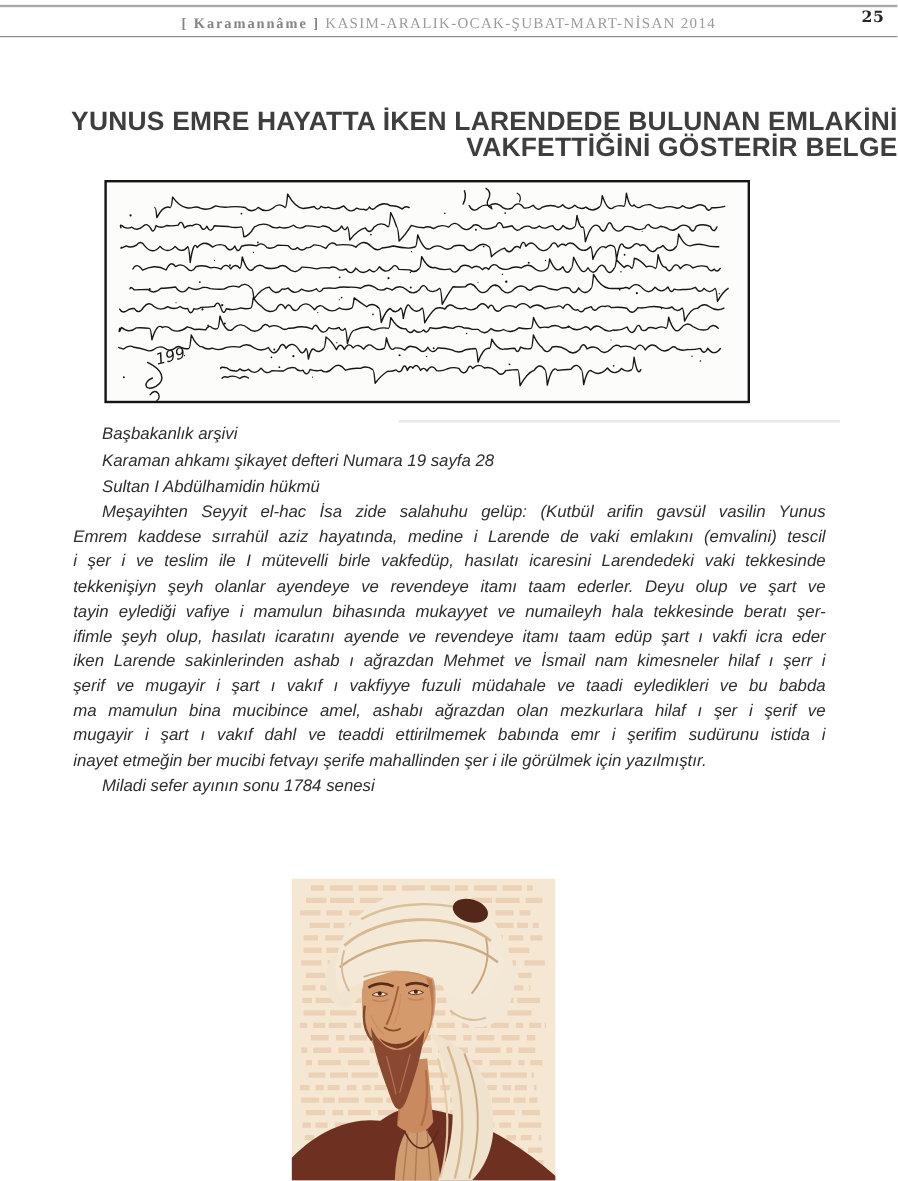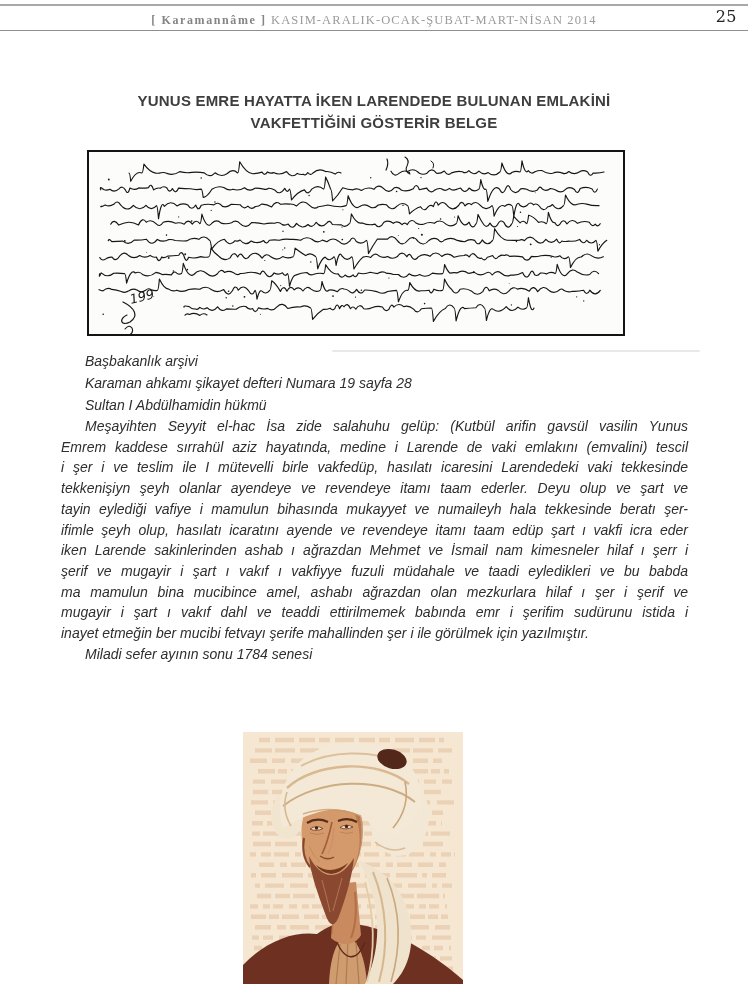--- a/index.html
+++ b/index.html
@@ -7,25 +7,25 @@
   body{width:748px;height:984px;font-family:"Liberation Sans",sans-serif;}
   .page{position:relative;width:748px;height:984px;background:#ffffff;overflow:hidden;}
 
   
   .rule{position:absolute;left:0;width:748px;background:#9a9a9a;}
   .rule-top{top:4px;height:2px;background:#a8a8a8;}
   .rule-bottom{top:30px;height:1px;background:#8f8f8f;}
   .header-band{position:absolute;left:0;top:10px;width:748px;text-align:center;white-space:nowrap;}
   .journal{font-family:"Liberation Serif",serif;font-size:12px;font-weight:700;letter-spacing:1.6px;color:#858585;}
   .issue{font-family:"Liberation Serif",serif;font-size:12.5px;font-weight:400;letter-spacing:1.1px;color:#9b9b9b;}
-  .pagenum{position:absolute;right:11px;top:7px;font-family:"DejaVu Serif",serif;font-size:16px;font-weight:400;color:#242424;letter-spacing:.5px;}
-
-  
-  .title{position:absolute;left:0;top:90px;width:748px;text-align:center;color:#3e3e3e;
-         font-size:15px;font-weight:700;line-height:22px;letter-spacing:.2px;}
+  .pagenum{position:absolute;right:11px;top:7px;font-family:"DejaVu Serif",serif;font-size:13px;font-weight:700;color:#242424;letter-spacing:.5px;}
+
+  
+  .title{position:absolute;left:0;top:90px;width:748px;text-align:right;color:#3e3e3e;
+         font-size:22px;font-weight:700;line-height:22px;letter-spacing:.2px;}
 
   
   .manuscript{position:absolute;left:87px;top:150px;width:534px;height:182px;
               border:2px solid #141414;background:#fcfcfa;margin:0;}
   .manuscript svg{display:block;}
 
   .artifact-line{position:absolute;left:332px;top:350px;width:368px;height:2px;
                  background:rgba(120,120,120,.16);border-radius:1px;}
 
   

